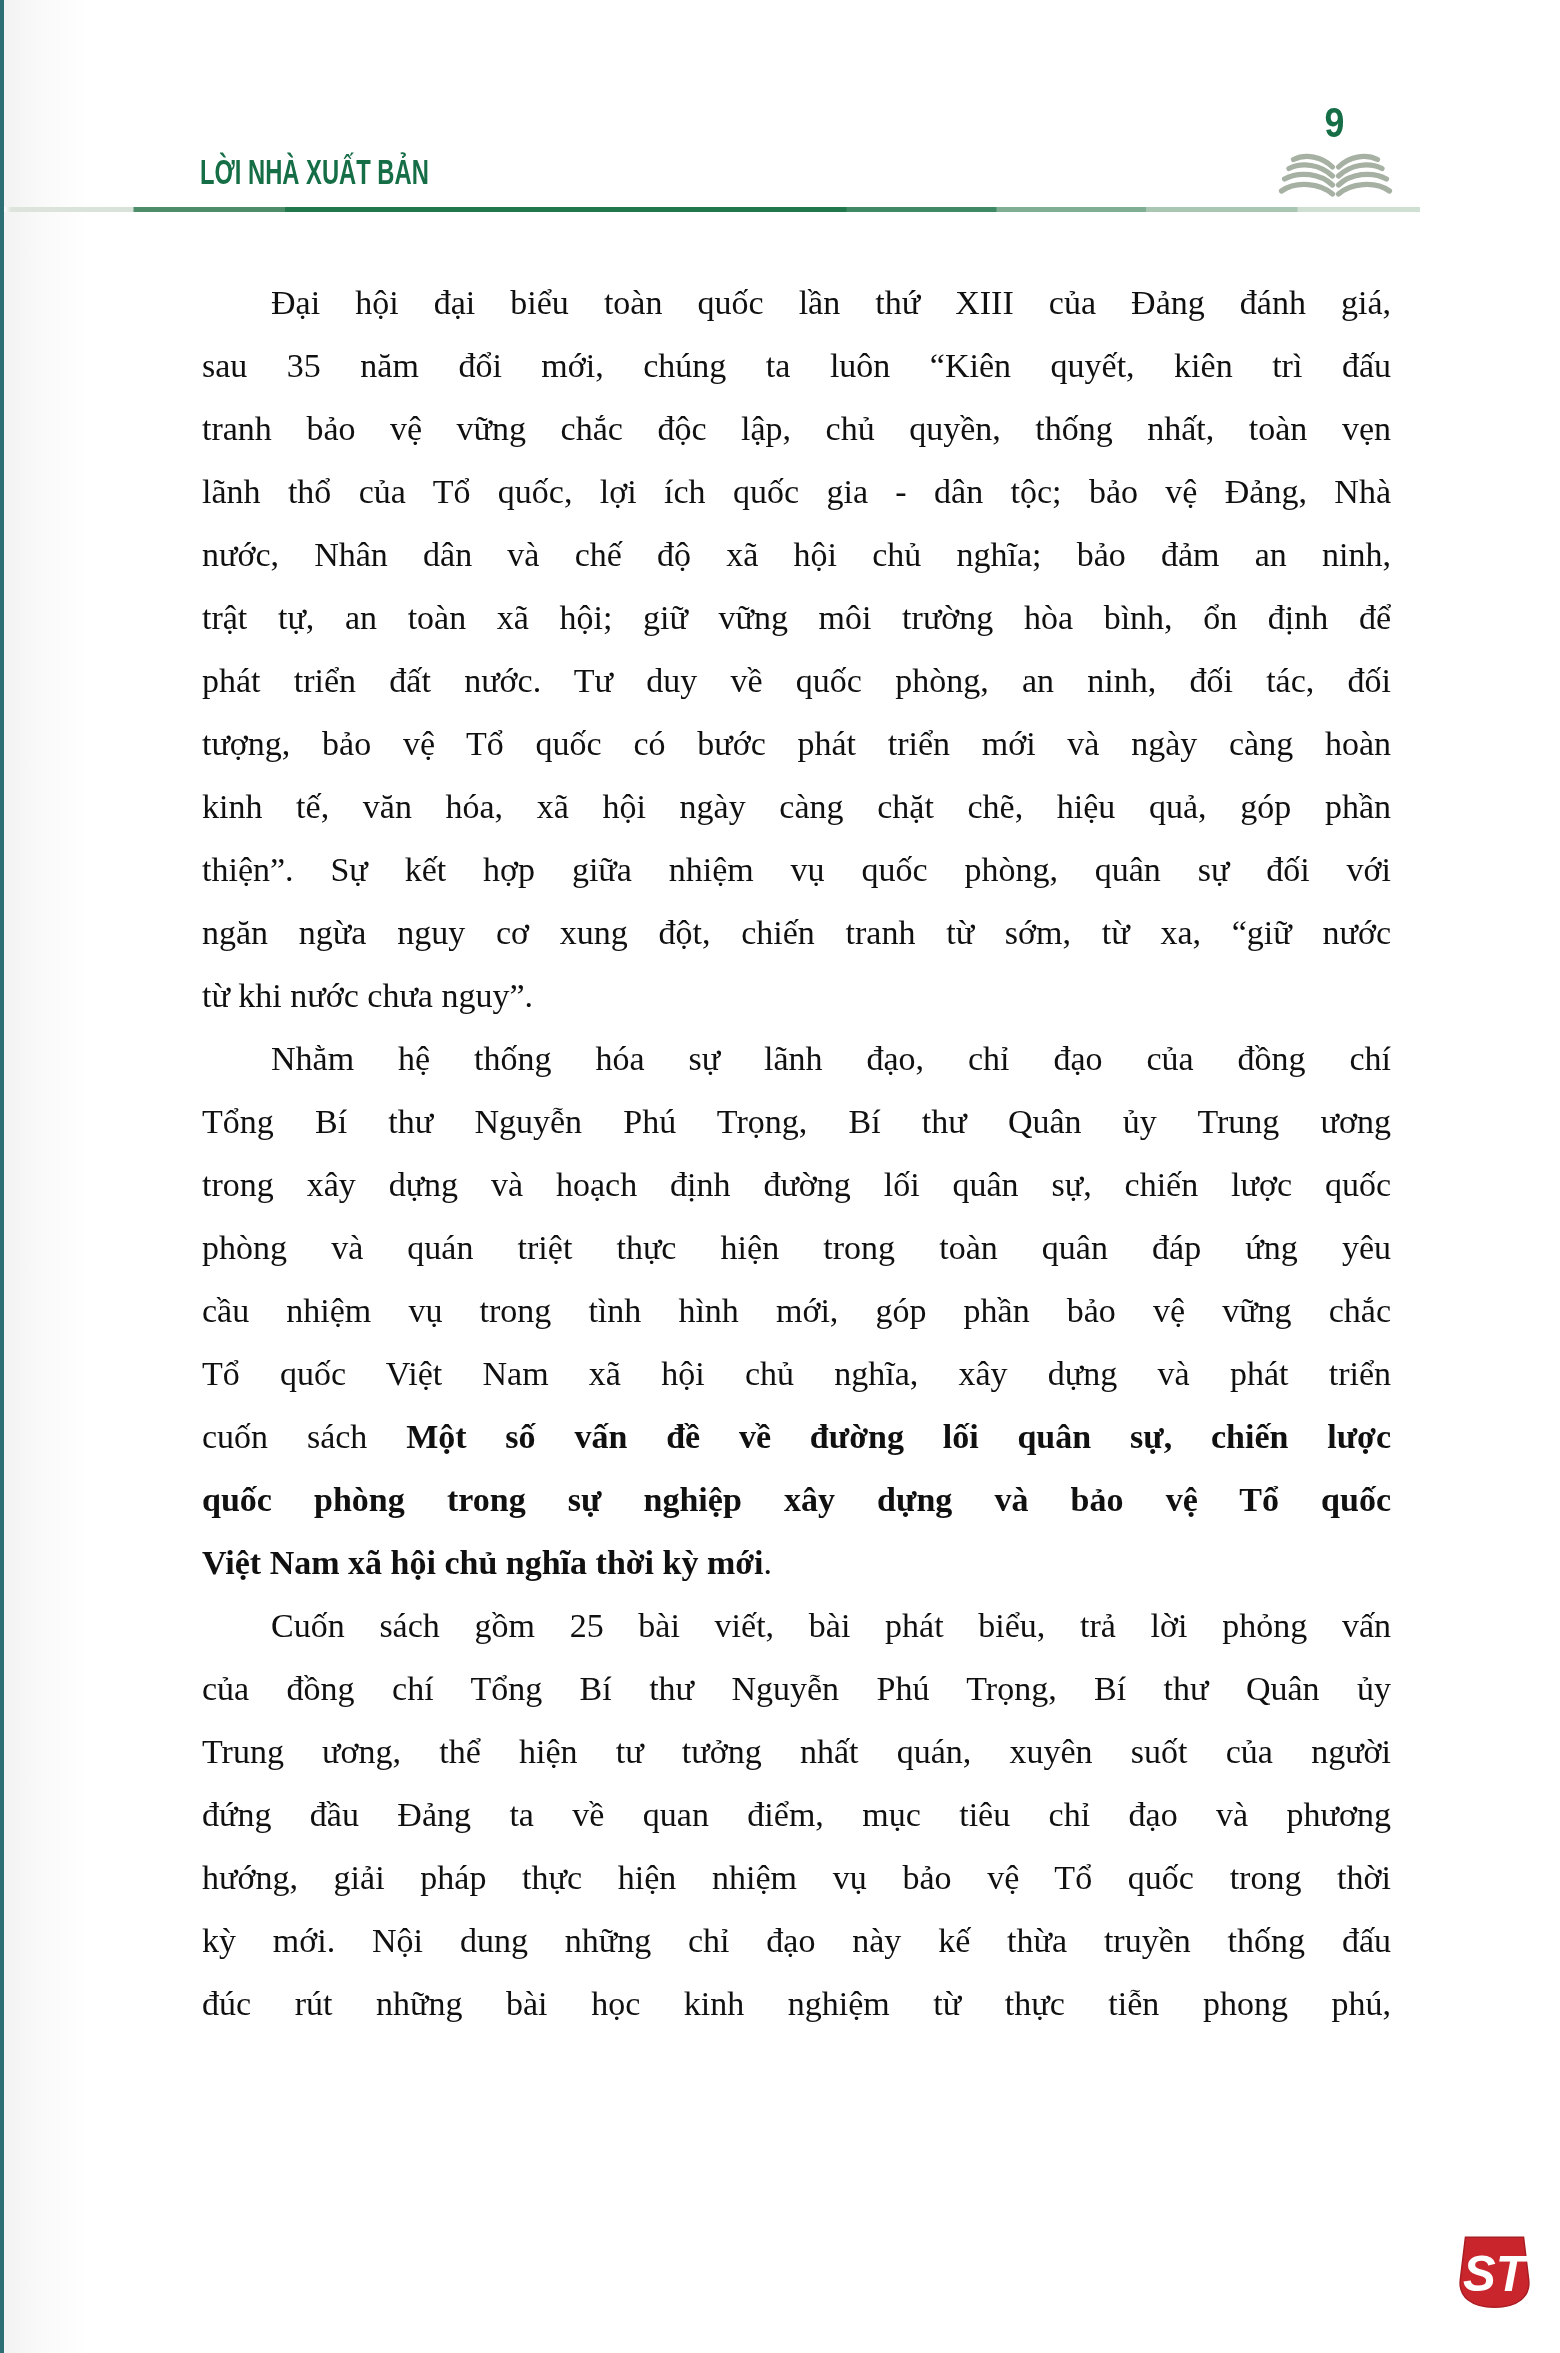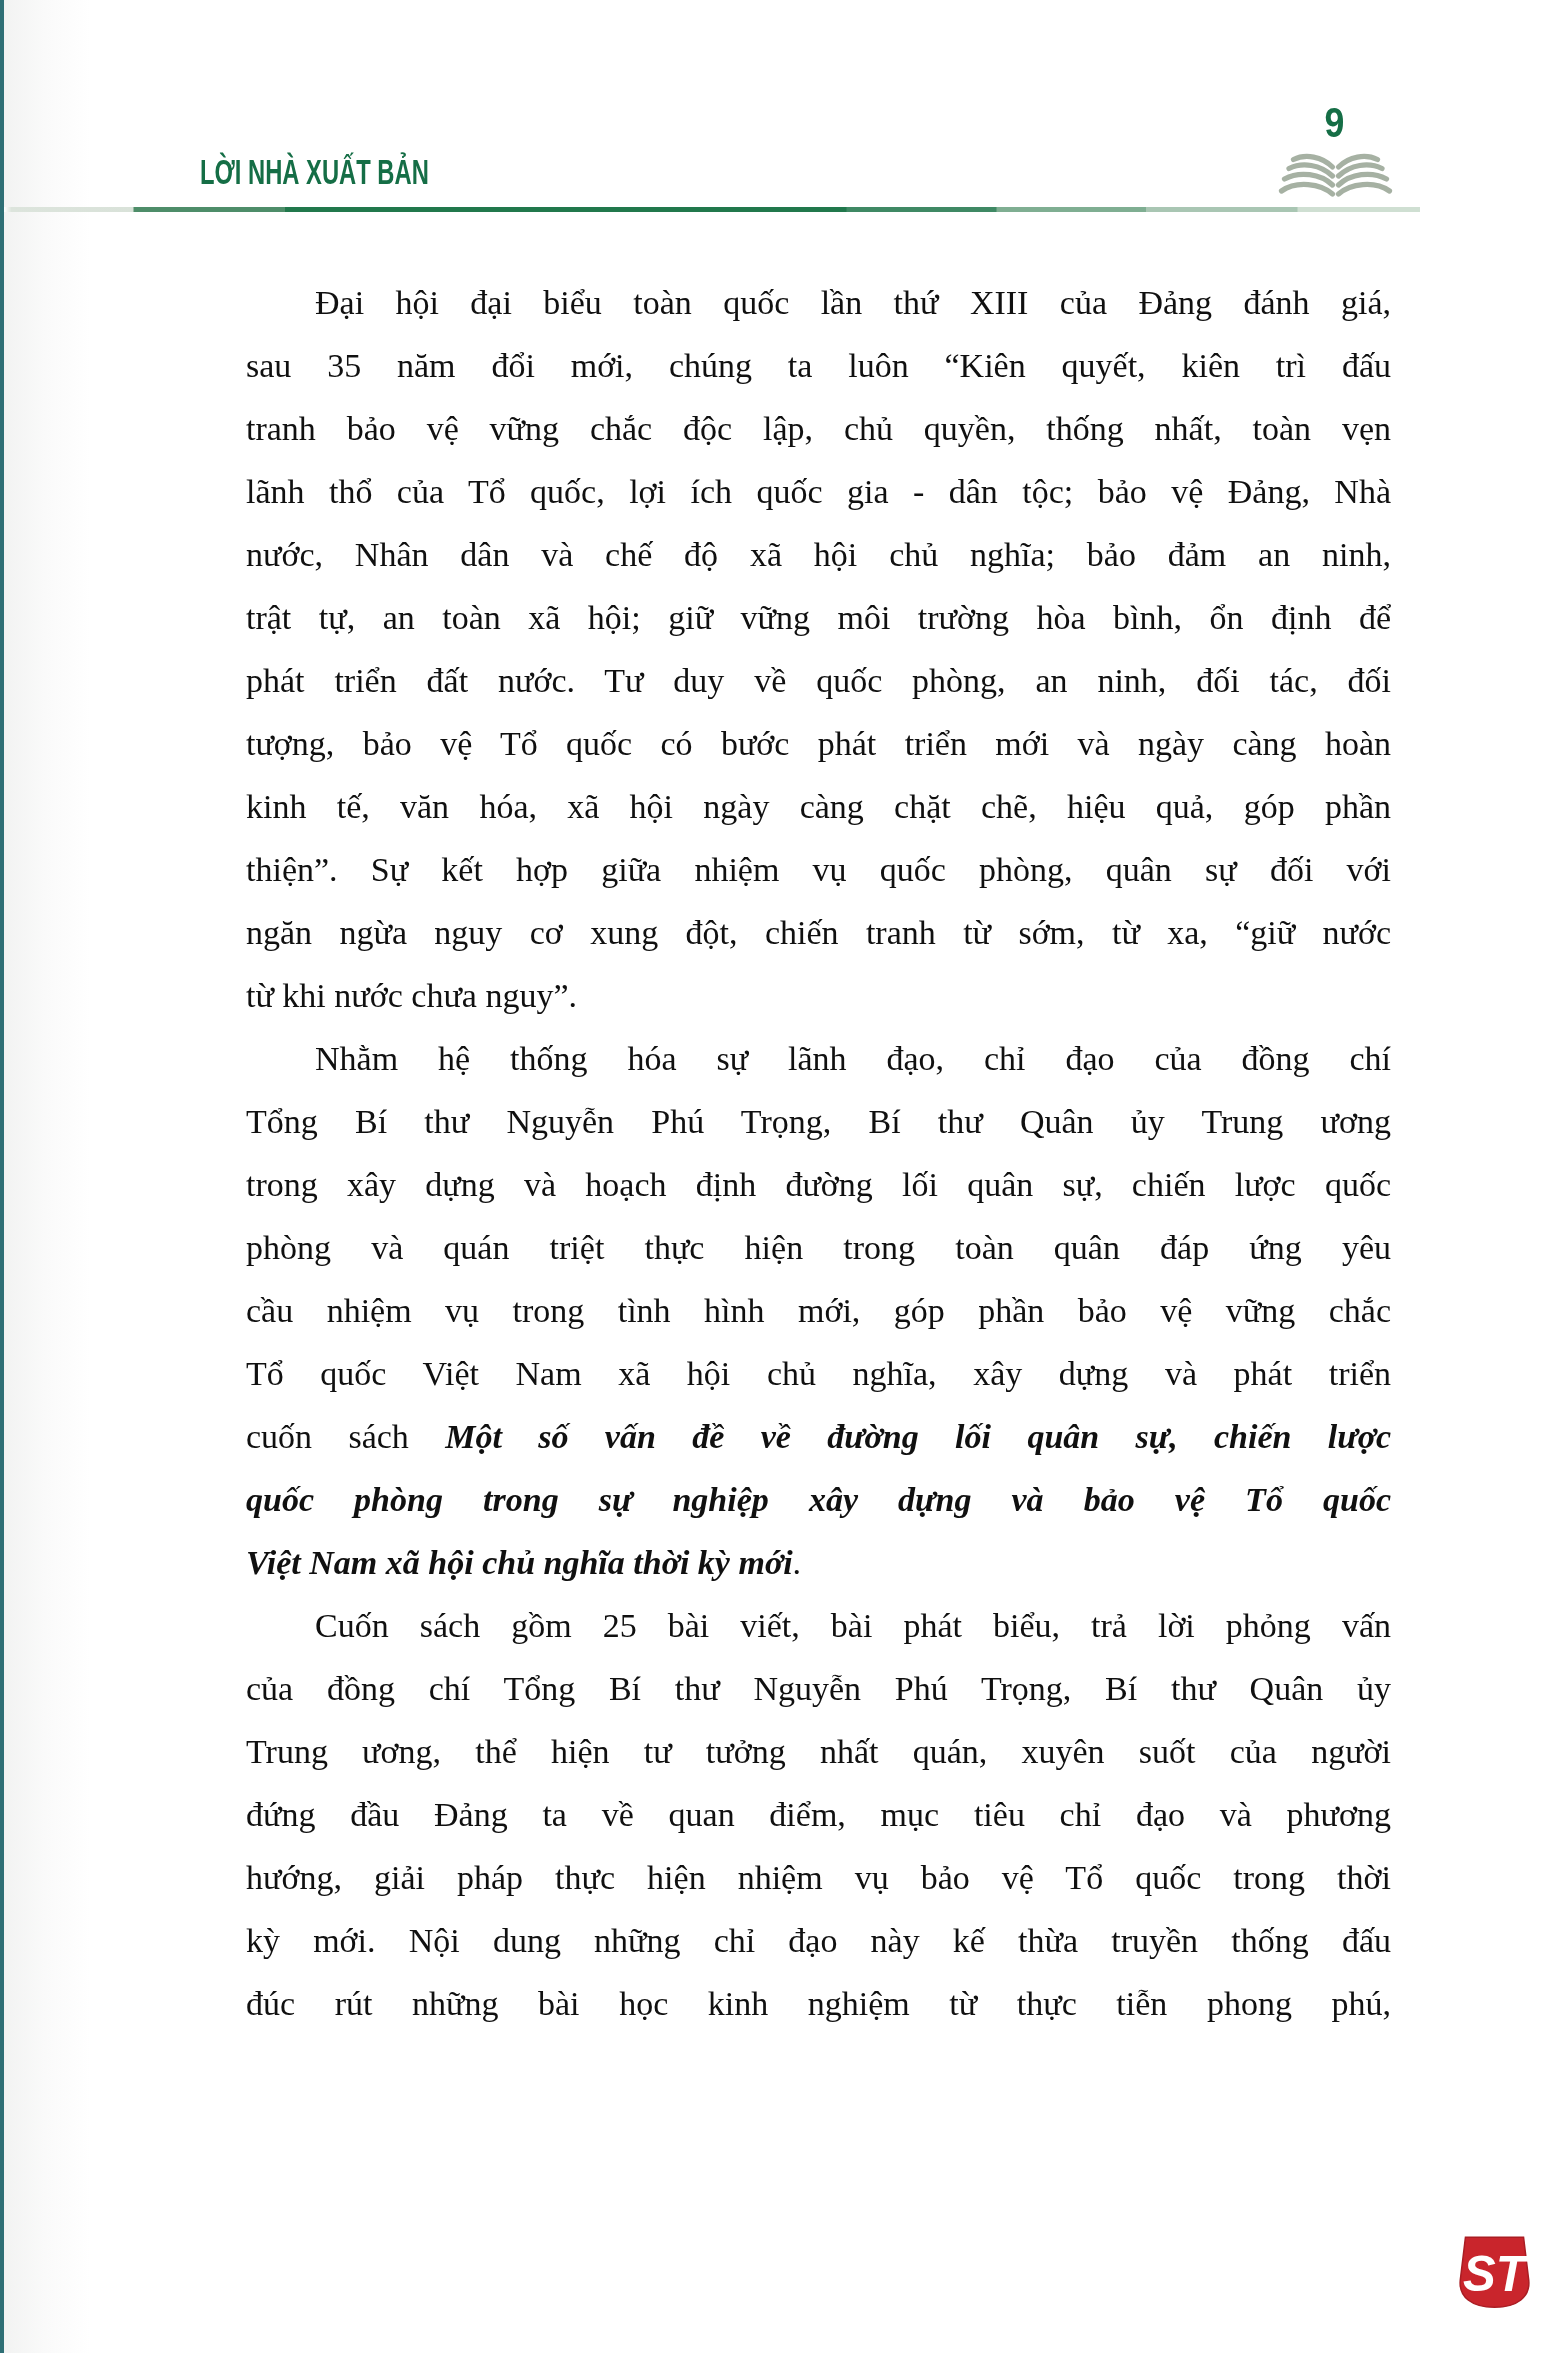--- a/index.html
+++ b/index.html
@@ -41,25 +41,24 @@
       #a9c6b3 1142px,#a9c6b3 1293px,
       #cfdfd2 1294px,#cfdfd2 1416px);
   }
   .body-text{
     position:absolute;left:202px;top:271px;width:1189px;
     font-size:34px;line-height:63px;color:#101010;
   }
   .line{
     text-align:justify;text-align-last:justify;
     white-space:normal;
-    margin-left:44px;
   }
   .line.last{text-align-last:left;}
   .line.indent{padding-left:69px;}
-  .bi{font-weight:700;font-style:italic;}
+  .bi{font-weight:700;}
   .st-logo{position:absolute;left:1458px;top:2234px;}
 </style>
 </head>
 <body>
 
 <div class="page">
 
   <div class="left-strip"></div>
 
   <div class="header-label">LỜI NHÀ XUẤT BẢN</div>

